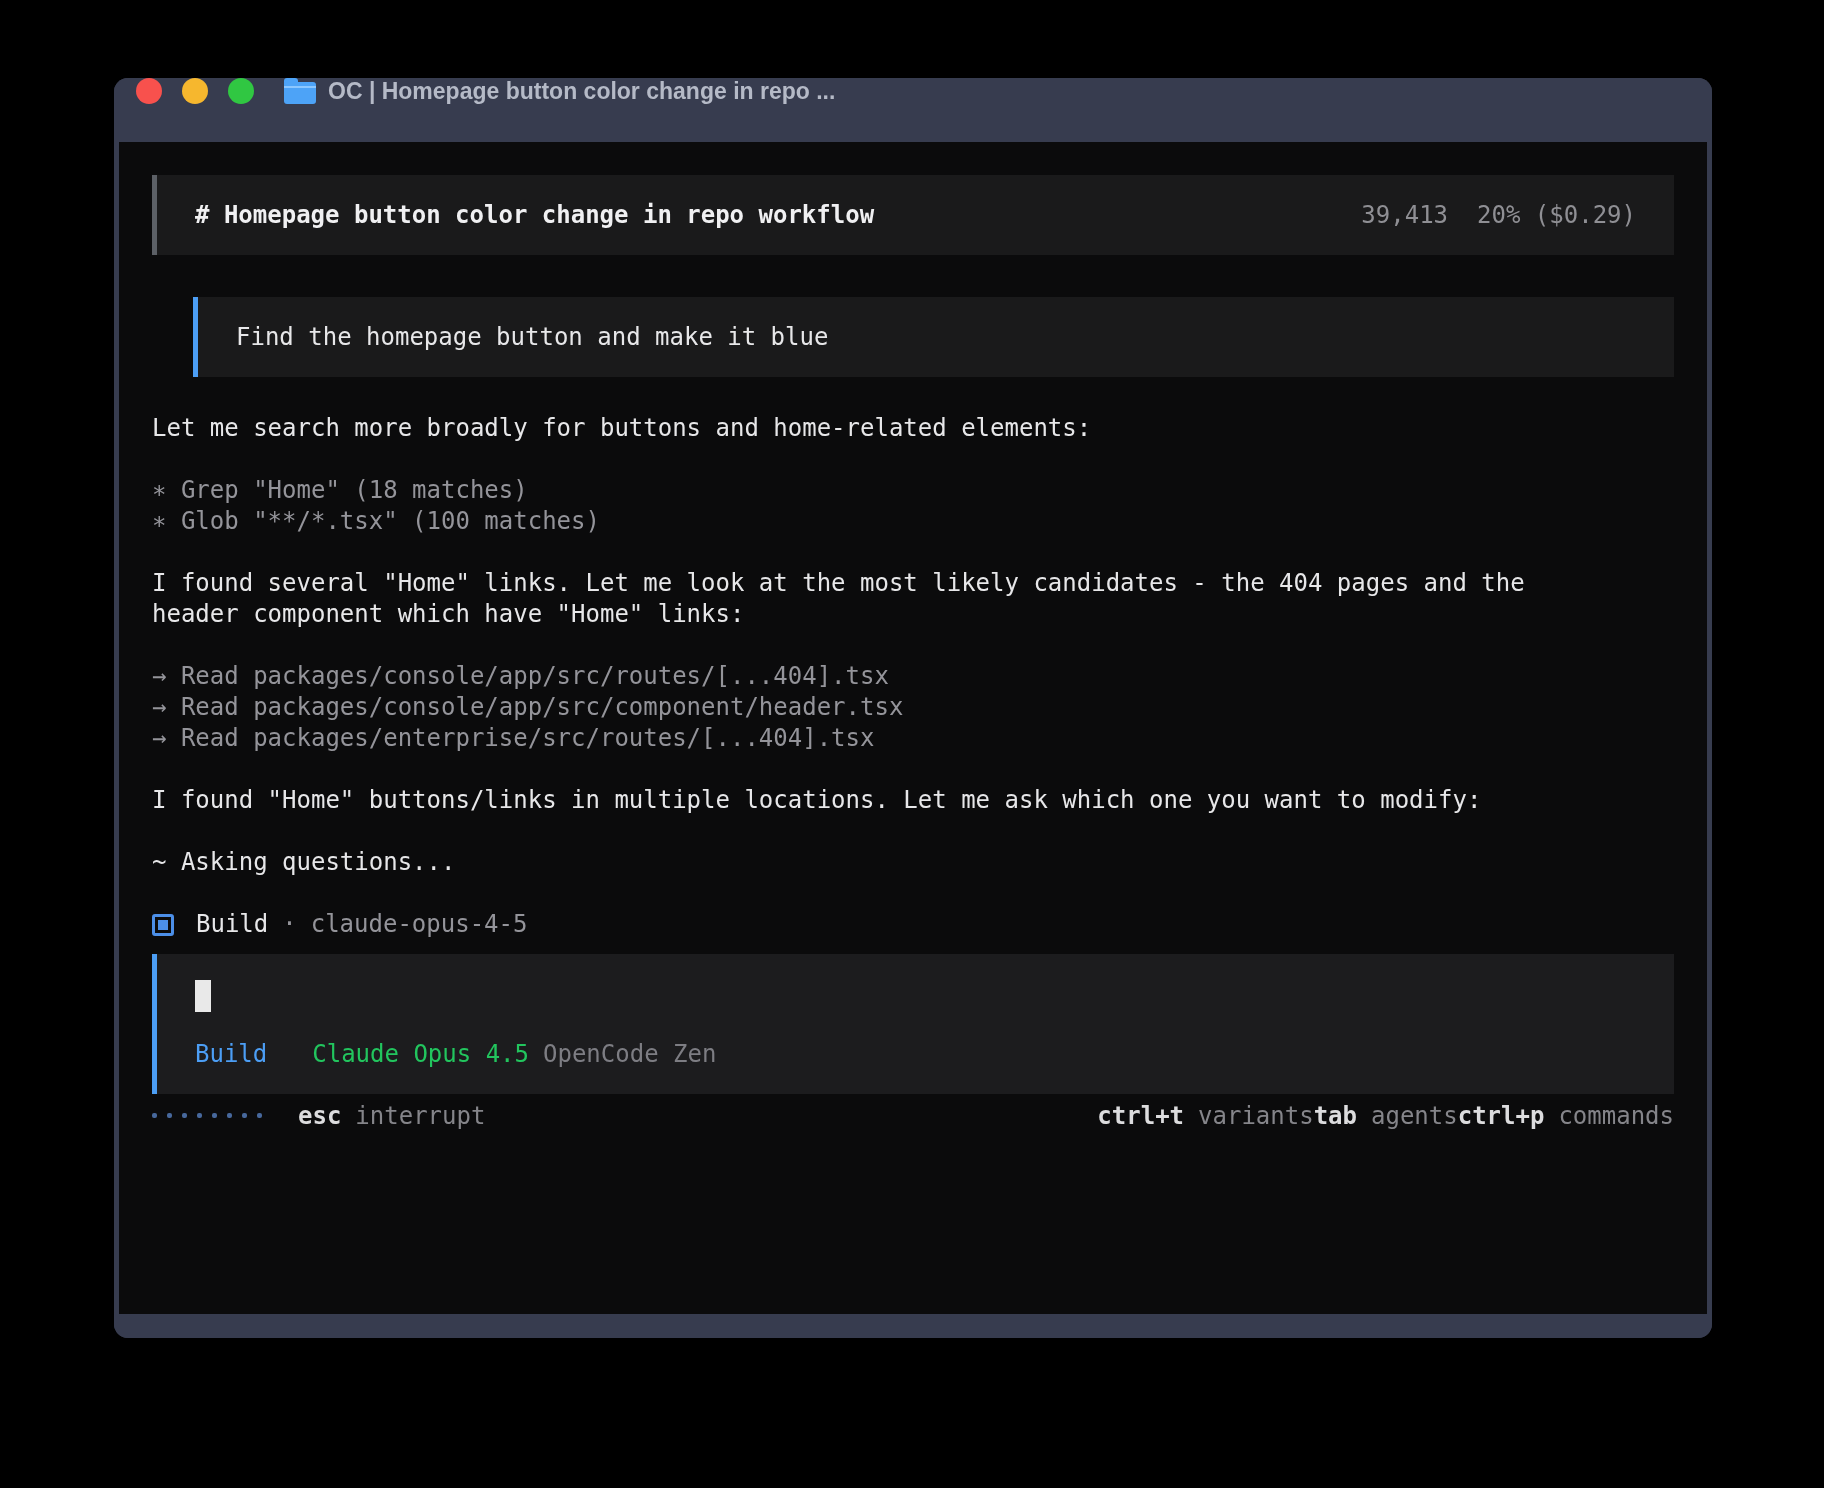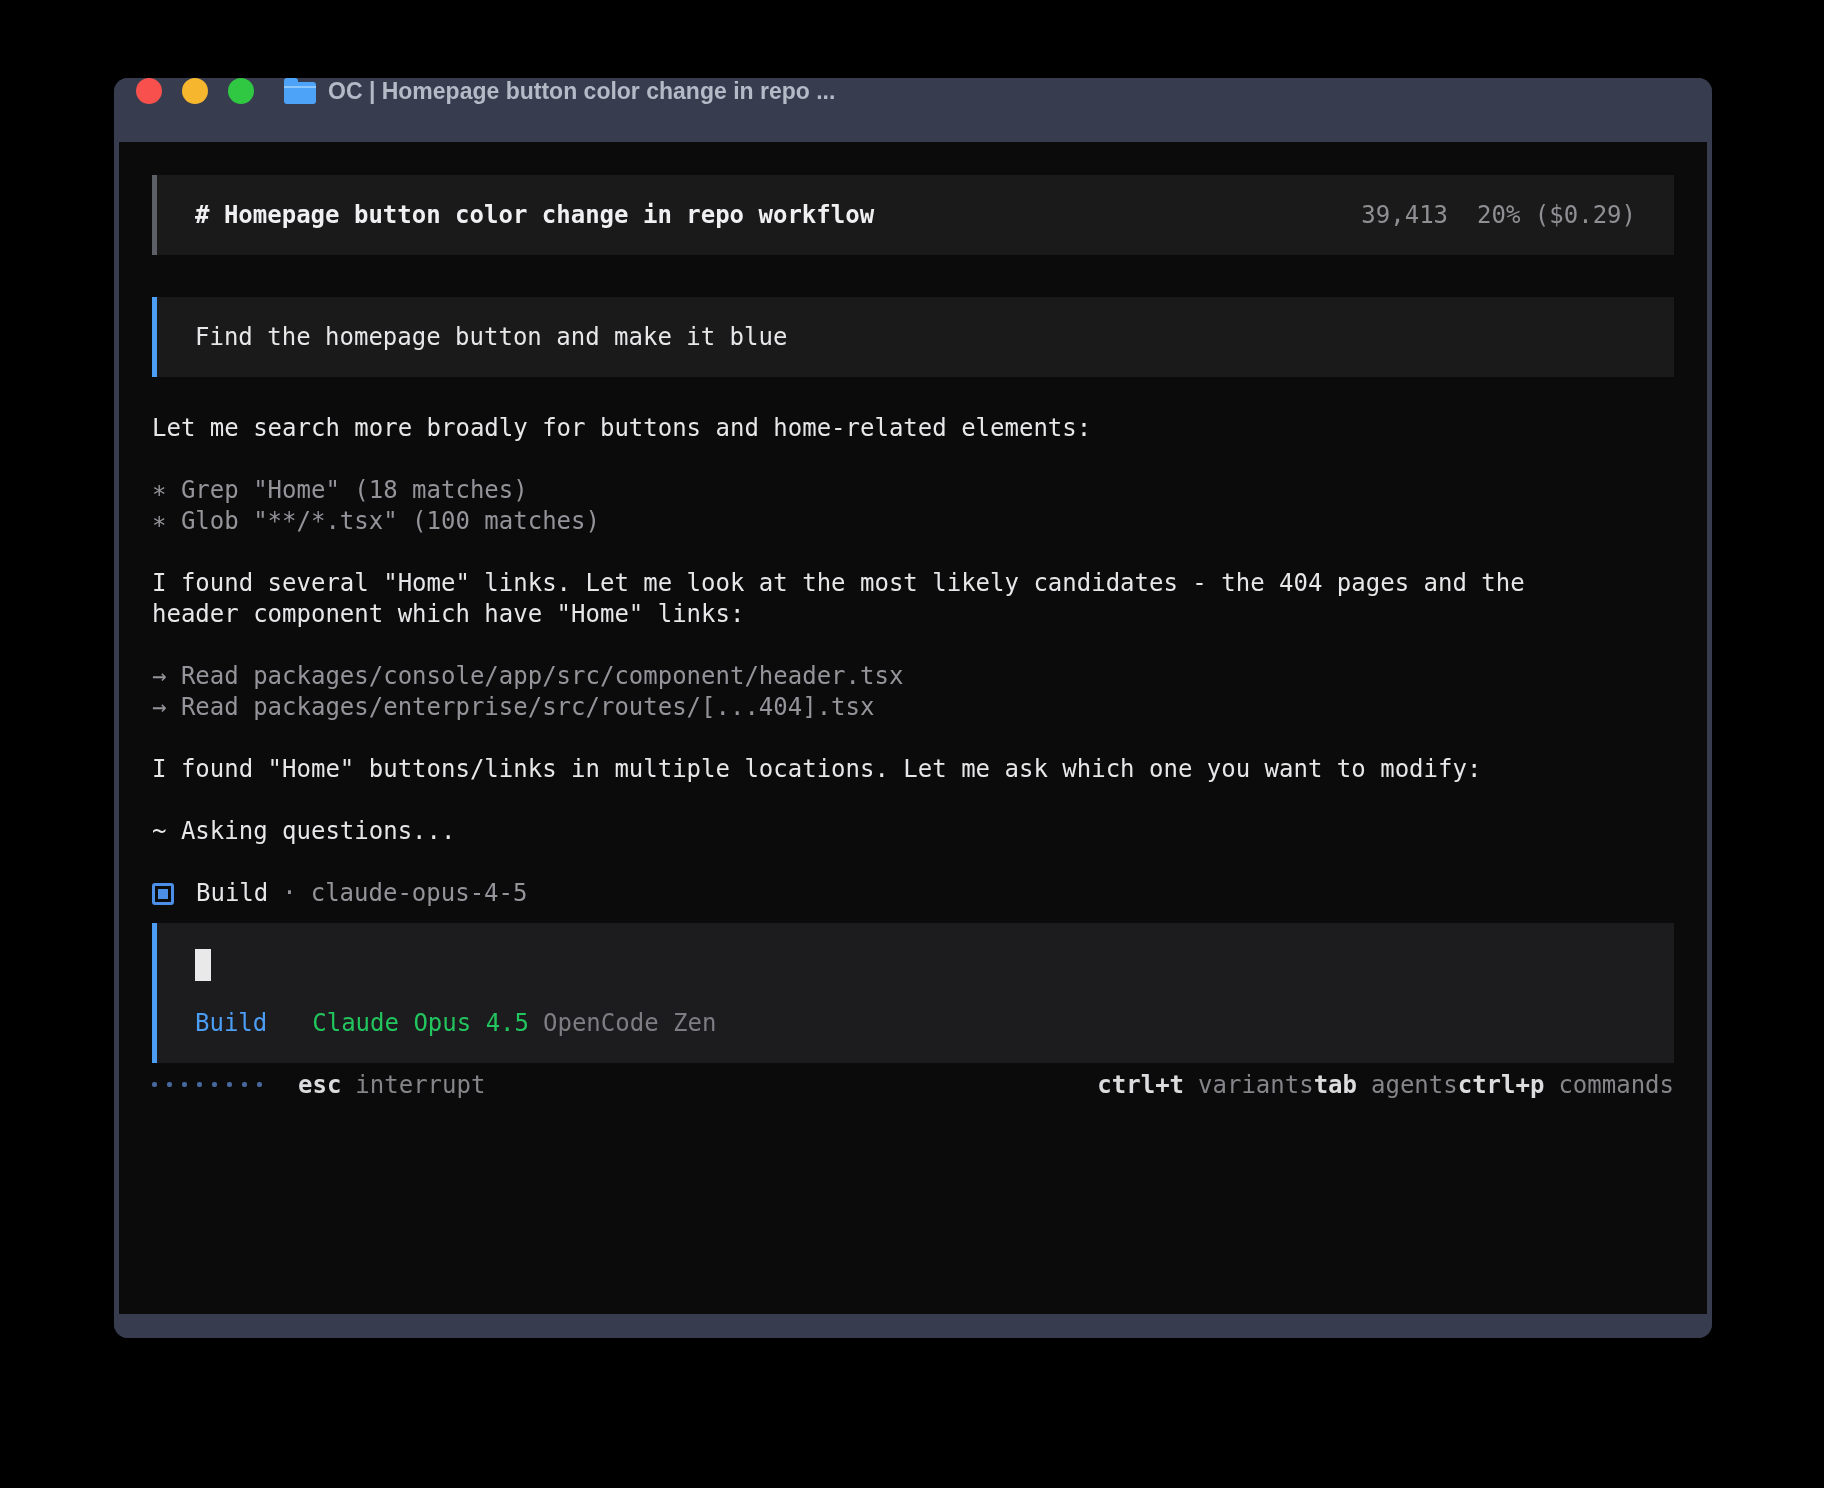--- a/index.html
+++ b/index.html
@@ -41,21 +41,21 @@
   .block {
     background:#1a1a1b; border-left:5px solid #5c6066;
     padding:26px 38px; display:flex; align-items:center;
   }
   .block.blue { border-left-color:#4c9ef5; }
 
   .session-header { justify-content:space-between; }
   .session-header .sh-title { font-weight:bold; color:#f0f0f2; white-space:nowrap; }
   .sh-stats { color:#8f8f94; white-space:nowrap; display:flex; gap:29px; }
 
-  .user-block { margin-top:42px; }
+  .user-block { margin-top:42px;margin-left:41px; }
   .user-block .user-text { color:#e7e7e9; }
 
   .transcript { margin-top:36px; line-height:31px; }
   .para { margin-bottom:31px; white-space:pre; }
   .para.style-fg    { color:#e7e7e9; }
   .para.style-muted { color:#94949a; }
 
   .task-line { display:flex; align-items:center; white-space:pre; }
   .task-square-icon {
     width:22px; height:22px; border:3px solid #4c8fe8; border-radius:3px;
@@ -125,21 +125,21 @@
 
     <div class="block blue user-block">
       <span class="user-text">Find the homepage button and make it blue</span>
     </div>
 
     <div class="transcript">
       <div id="paragraphs">
           <div class="para style-fg"><div class="line">Let me search more broadly for buttons and home-related elements:</div></div>
           <div class="para style-muted"><div class="line">∗ Grep "Home" (18 matches)</div><div class="line">∗ Glob "**/*.tsx" (100 matches)</div></div>
           <div class="para style-fg"><div class="line">I found several "Home" links. Let me look at the most likely candidates - the 404 pages and the</div><div class="line">header component which have "Home" links:</div></div>
-          <div class="para style-muted"><div class="line">→ Read packages/console/app/src/component/header.tsx</div><div class="line">→ Read packages/enterprise/src/routes/[...404].tsx</div></div>
+          <div class="para style-muted"><div class="line">→ Read packages/console/app/src/routes/[...404].tsx</div><div class="line">→ Read packages/console/app/src/component/header.tsx</div><div class="line">→ Read packages/enterprise/src/routes/[...404].tsx</div></div>
           <div class="para style-fg"><div class="line">I found "Home" buttons/links in multiple locations. Let me ask which one you want to modify:</div></div>
           <div class="para style-fg"><div class="line">~ Asking questions...</div></div>
         </div>
       <div class="task-line">
         <span class="task-square-icon"><span class="inner"></span></span>
         <span class="task-agent">Build</span>
         <span class="task-sep">·</span>
         <span class="task-model">claude-opus-4-5</span>
       </div>
     </div>

